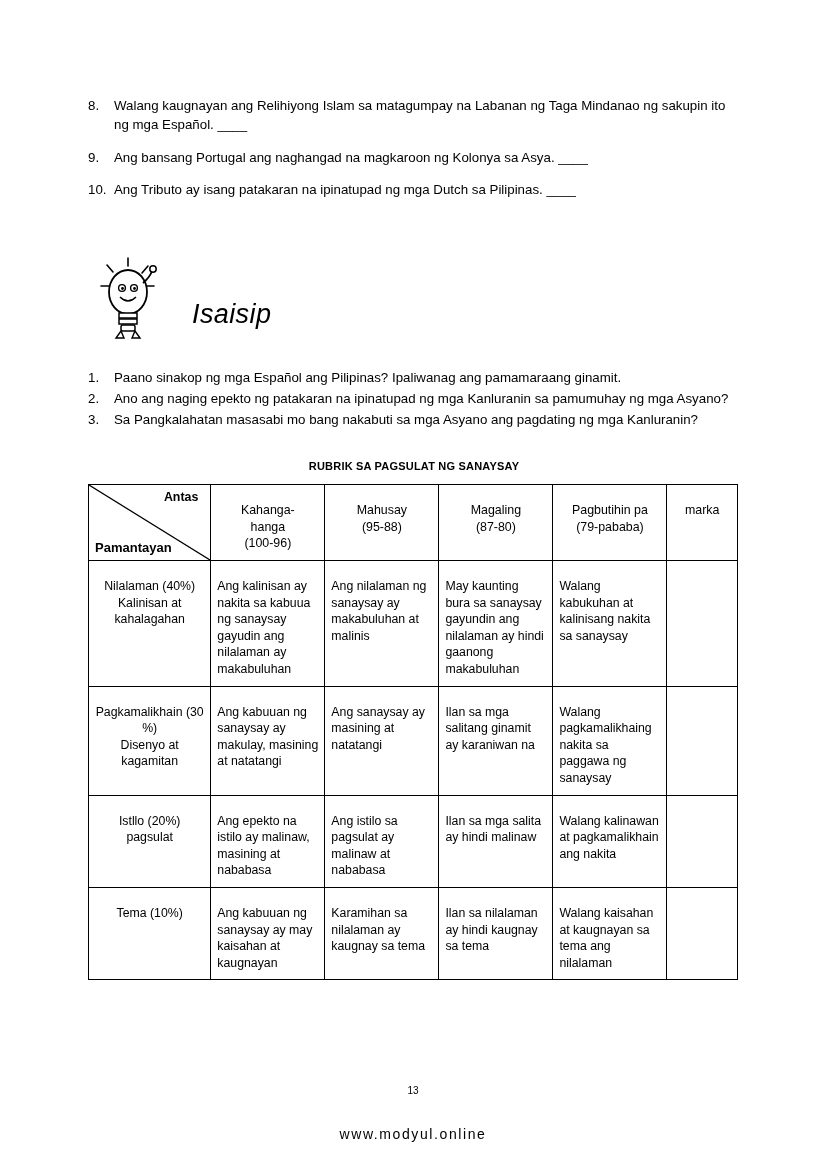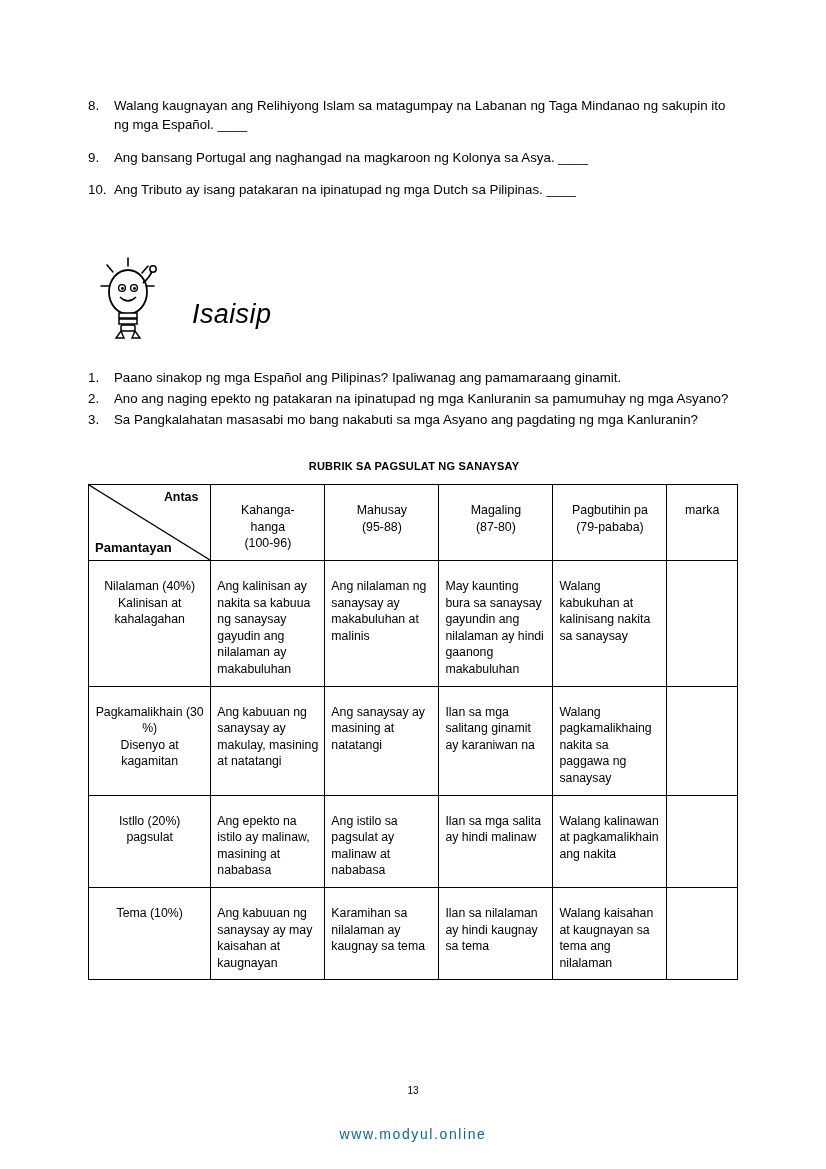--- a/index.html
+++ b/index.html
@@ -173,21 +173,21 @@
     text-align: center;
     font-size: 10px;
   }
   .watermark {
     position: absolute;
     left: 0;
     right: 0;
     top: 1126px;
     text-align: center;
     font-size: 14px;
-    color: #0369a1;
+    color: #000000;
     letter-spacing: 1.6px;
   }
 </style>
 </head>
 <body>
 
 <div class="page">
   <div class="content">
 
     <div class="tf-list">

